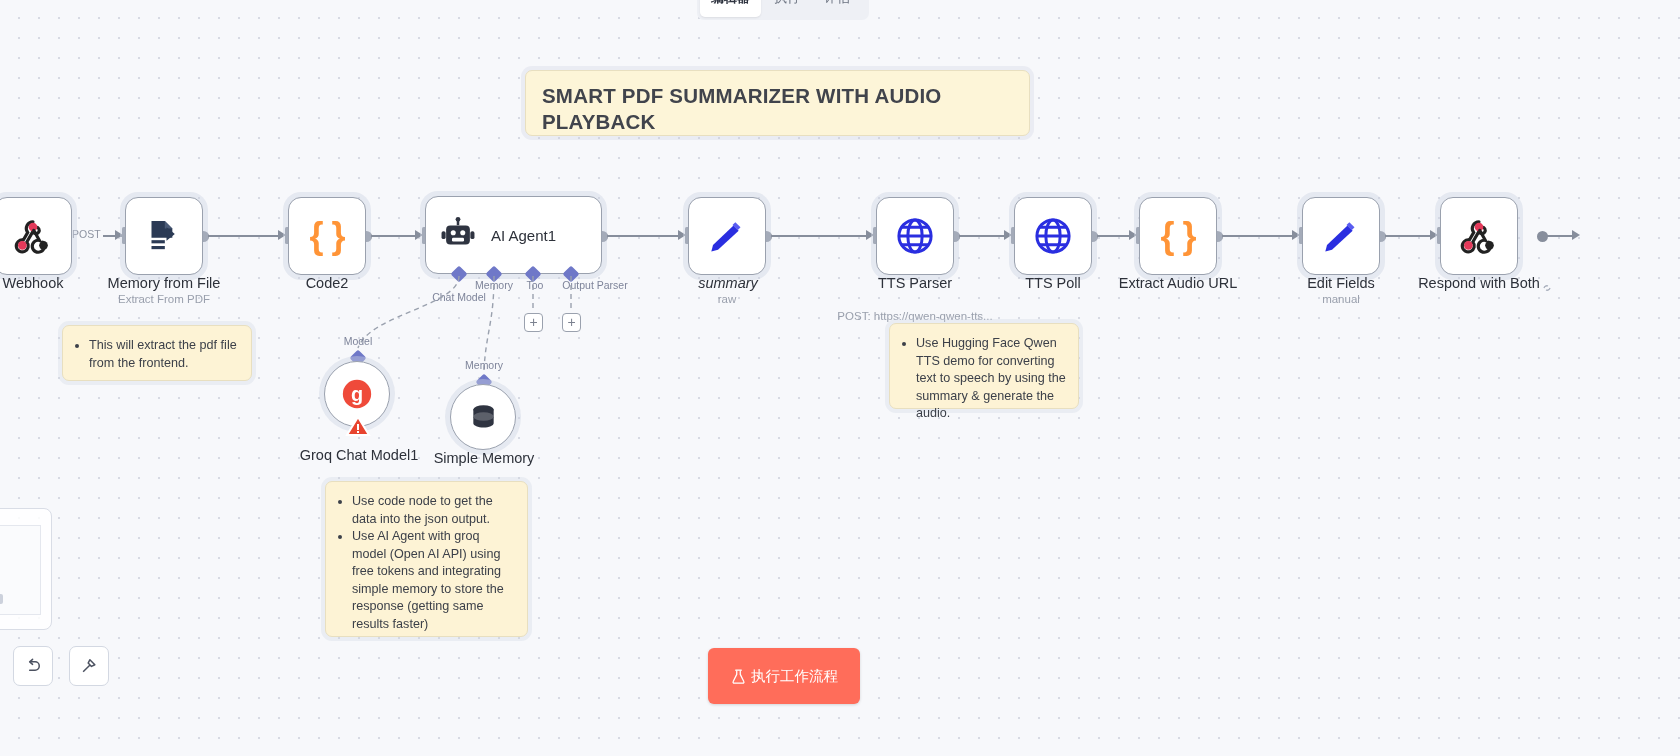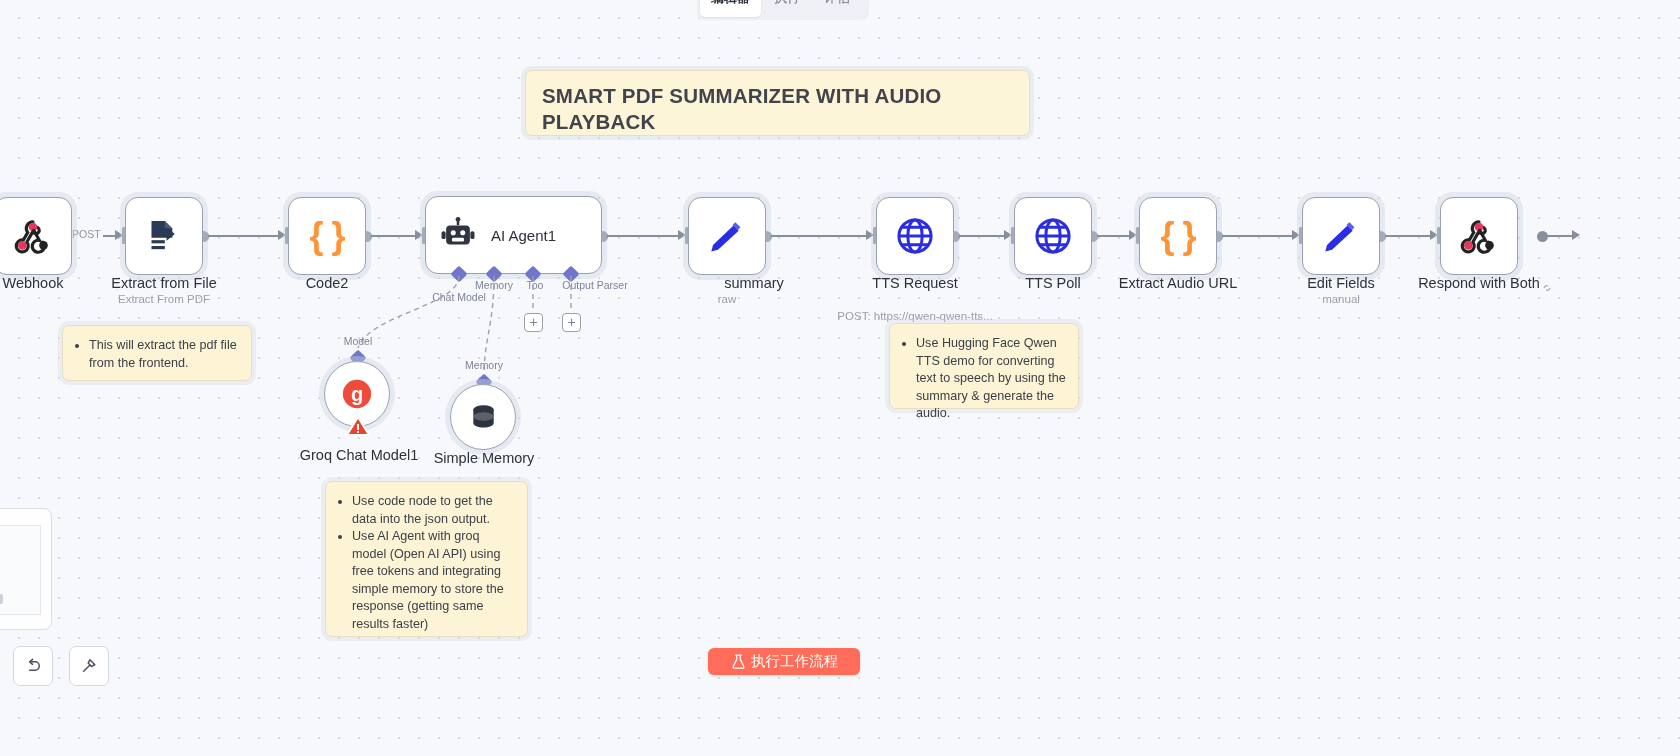--- a/index.html
+++ b/index.html
@@ -160,21 +160,21 @@
     width: 40px; height: 40px;
     background: #fff; border: 1px solid #d3d8e2;
     border-radius: 7px;
     display: flex; align-items: center; justify-content: center;
     color: #4b5160;
   }
 
   
   #exec-btn {
     position: absolute; left: 708px; top: 648px;
-    width: 152px; height: 27px;
+    width: 152px; height: 56px;
     background: #ff6d5a;
     border-radius: 6px;
     display: flex; align-items: center; justify-content: center;
     gap: 4px;
     color: #ffffff;
     font-size: 14.5px;
     box-shadow: 0 1px 3px rgba(0,0,0,.15);
   }
 </style>
 </head>
@@ -255,21 +255,21 @@
 
   <div class="node" style="left:125px; top:197px;">
     <svg width="40" height="40" viewBox="0 0 24 24">
       <path d="M4.5 3h8l4.5 4.5V13H4.5z" fill="#2b3a55"></path>
       <path d="M12.5 3v4.5H17" fill="#4b5b78"></path>
       <rect x="4.5" y="14.5" width="8" height="1.9" fill="#2b3a55"></rect>
       <rect x="4.5" y="18" width="8" height="1.9" fill="#2b3a55"></rect>
       <path d="M13.5 13.5l5 5-5 5z" fill="#2b3a55" transform="translate(0,-4) scale(1,0.8)"></path>
     </svg>
   </div>
-  <div class="nlabel" style="left:164px; top:275px;">Extract from File</div>
+  <div class="nlabel" style="left:164px; top:275px;">Memory from File</div>
   <div class="nsub" style="left:164px; top:293px;">Extract From PDF</div>
 
   <div class="node" style="left:288px; top:197px;">
     <span class="ntext" style="font-size:36px; color:#ff9437; font-weight:600; letter-spacing:-1px;">{&nbsp;}</span>
   </div>
   <div class="nlabel" style="left:327px; top:275px;">Code2</div>
 
   <div class="node wide" style="left:425px; top:196px;">
     <svg width="38" height="38" viewBox="0 0 24 24">
       <rect x="4.5" y="6" width="15" height="12" rx="2.6" fill="#2f3441"></rect>
@@ -329,31 +329,31 @@
     </svg>
   </div>
   <div class="nlabel" style="left:484px; top:450px;">Simple Memory</div>
 
   <div class="node" style="left:688px; top:197px;">
     <svg width="40" height="40" viewBox="0 0 24 24">
       <path d="M3.6 17.4l-1 3.9 4-1L19 8.8l-3.1-3.1z" fill="#2a2ee0"></path>
       <path d="M17 3.7l3.1 3.1-1.7 1.7-3.1-3.1z" fill="#5a5df0"></path>
     </svg>
   </div>
-  <div class="nlabel" style="left:754px; top:275px;">summary</div>
+  <div class="nlabel" style="left:728px; top:275px;font-style:italic;">summary</div>
   <div class="nsub" style="left:727px; top:293px;">raw</div>
 
   <div class="node" style="left:876px; top:197px;">
     <svg width="42" height="42" viewBox="0 0 24 24">
       <circle cx="12" cy="12" r="9.2" fill="none" stroke="#2a2ee0" stroke-width="1.7"></circle>
       <ellipse cx="12" cy="12" rx="4.1" ry="9.2" fill="none" stroke="#2a2ee0" stroke-width="1.7"></ellipse>
       <path d="M2.8 12h18.4M4.3 7h15.4M4.3 17h15.4" stroke="#2a2ee0" stroke-width="1.7" fill="none"></path>
     </svg>
   </div>
-  <div class="nlabel" style="left:915px; top:275px;">TTS Request</div>
+  <div class="nlabel" style="left:915px; top:275px;">TTS Parser</div>
   <div class="nsub" style="left:915px; top:293px;margin-top:17px;">POST: https://qwen-qwen-tts...</div>
 
   <div class="node" style="left:1014px; top:197px;">
     <svg width="42" height="42" viewBox="0 0 24 24">
       <circle cx="12" cy="12" r="9.2" fill="none" stroke="#2a2ee0" stroke-width="1.7"></circle>
       <ellipse cx="12" cy="12" rx="4.1" ry="9.2" fill="none" stroke="#2a2ee0" stroke-width="1.7"></ellipse>
       <path d="M2.8 12h18.4M4.3 7h15.4M4.3 17h15.4" stroke="#2a2ee0" stroke-width="1.7" fill="none"></path>
     </svg>
   </div>
   <div class="nlabel" style="left:1053px; top:275px;">TTS Poll</div>

